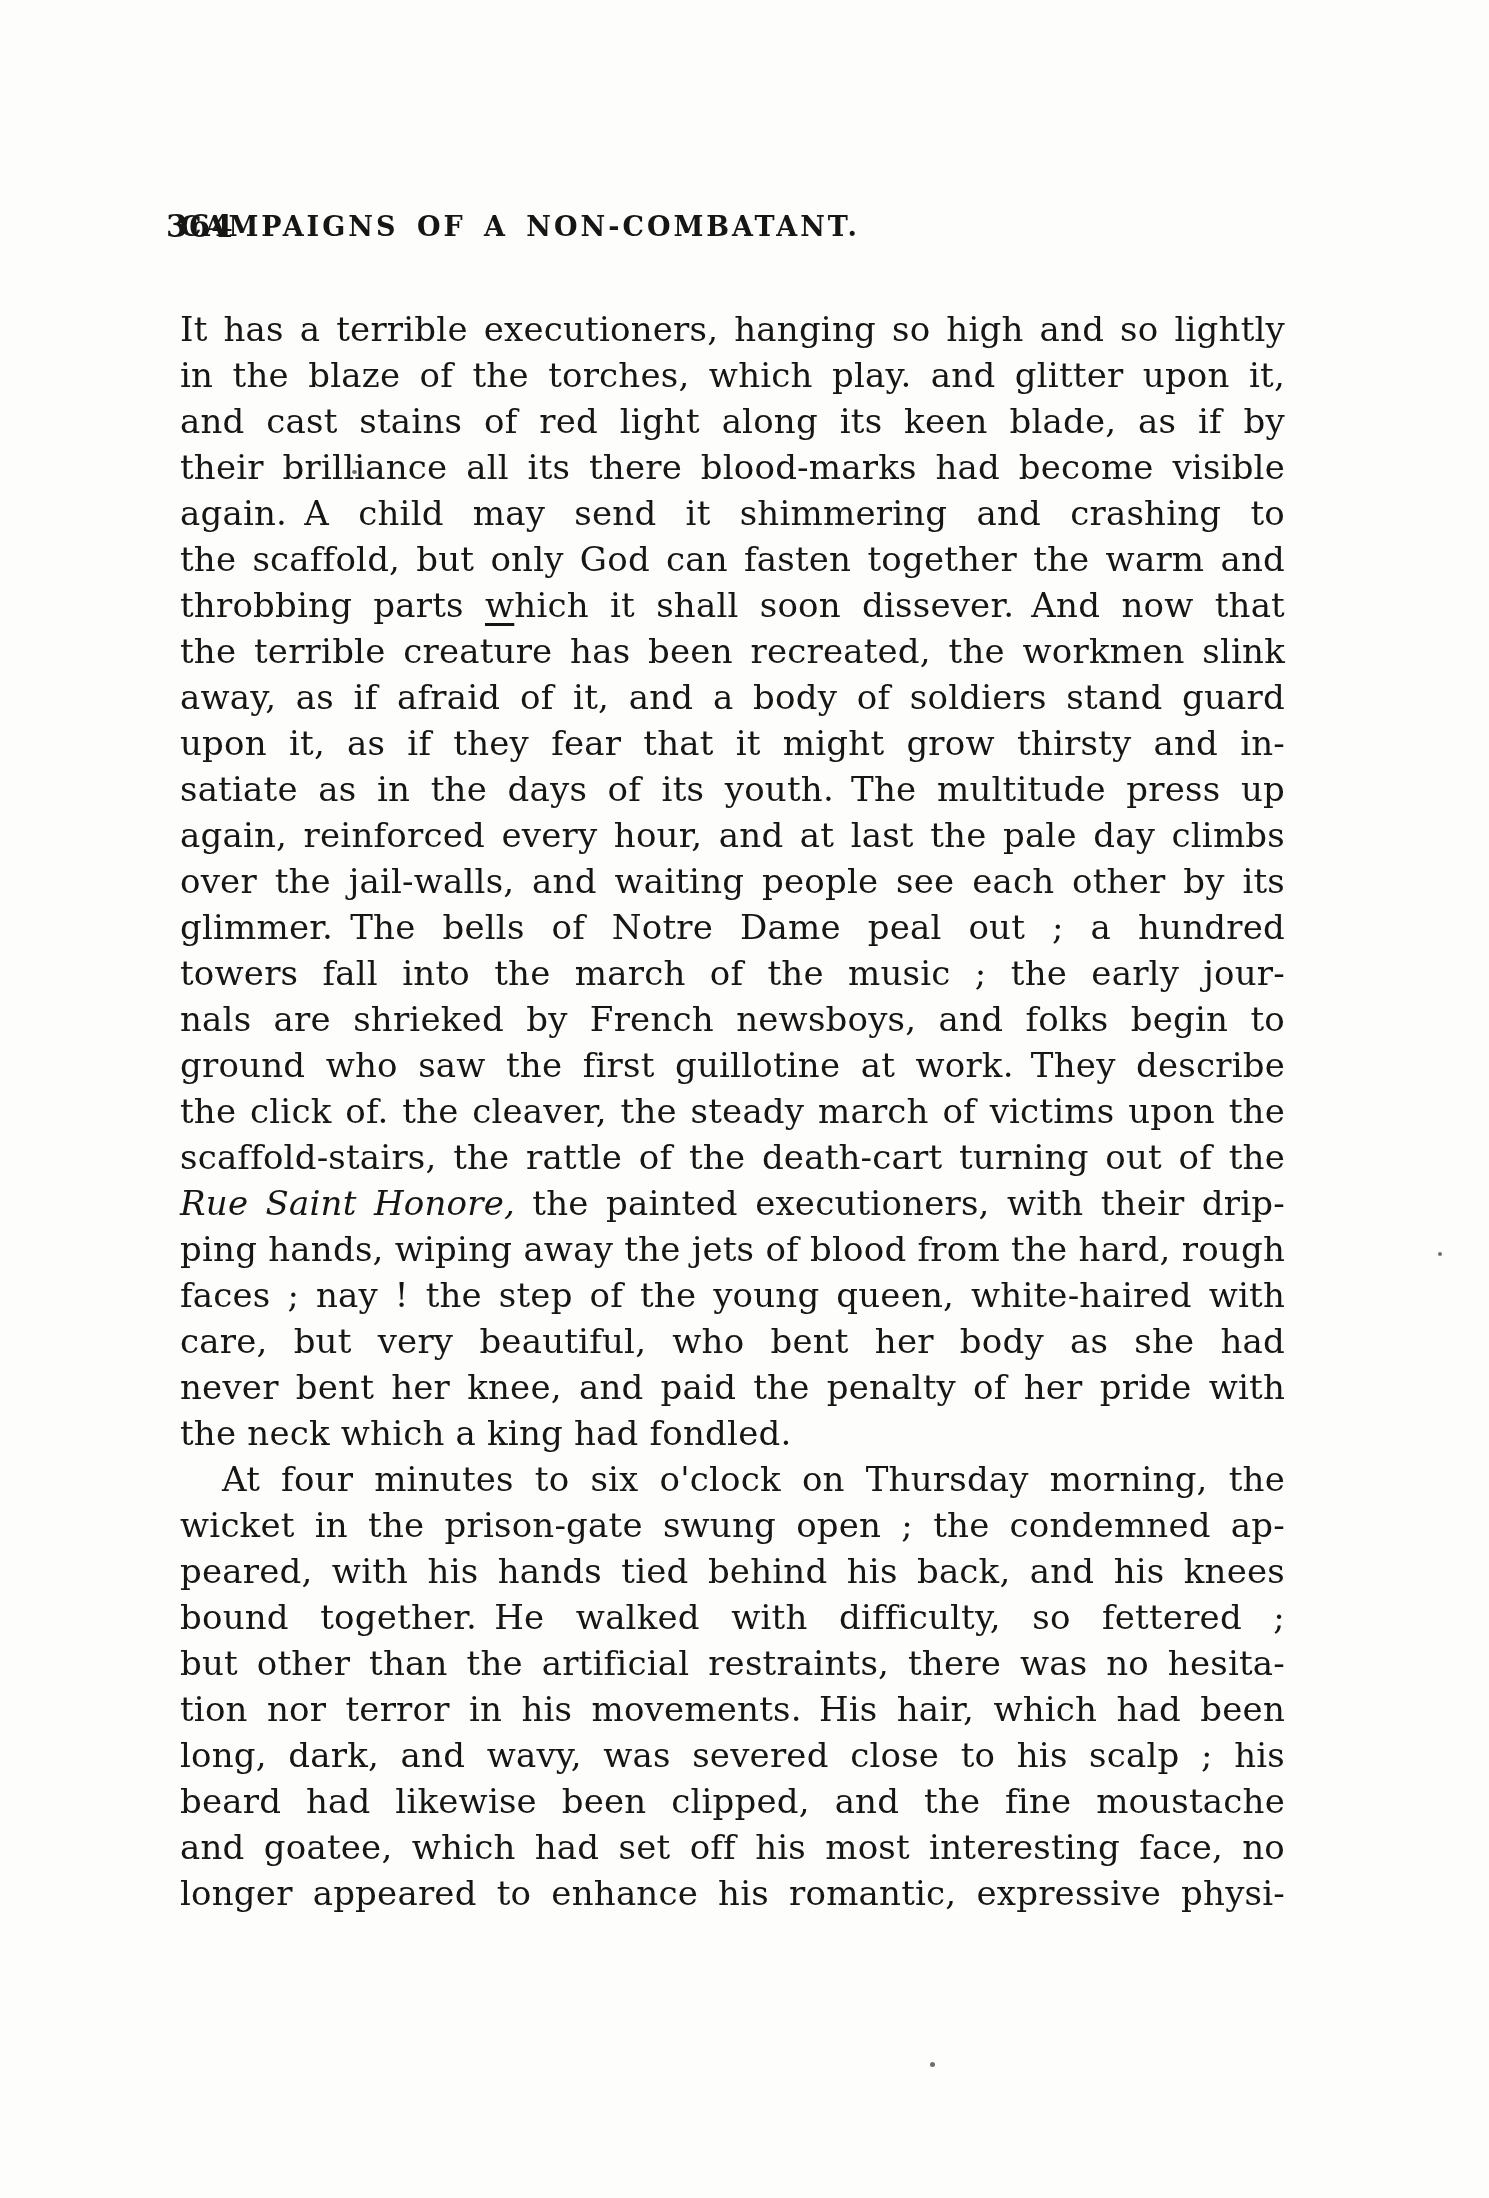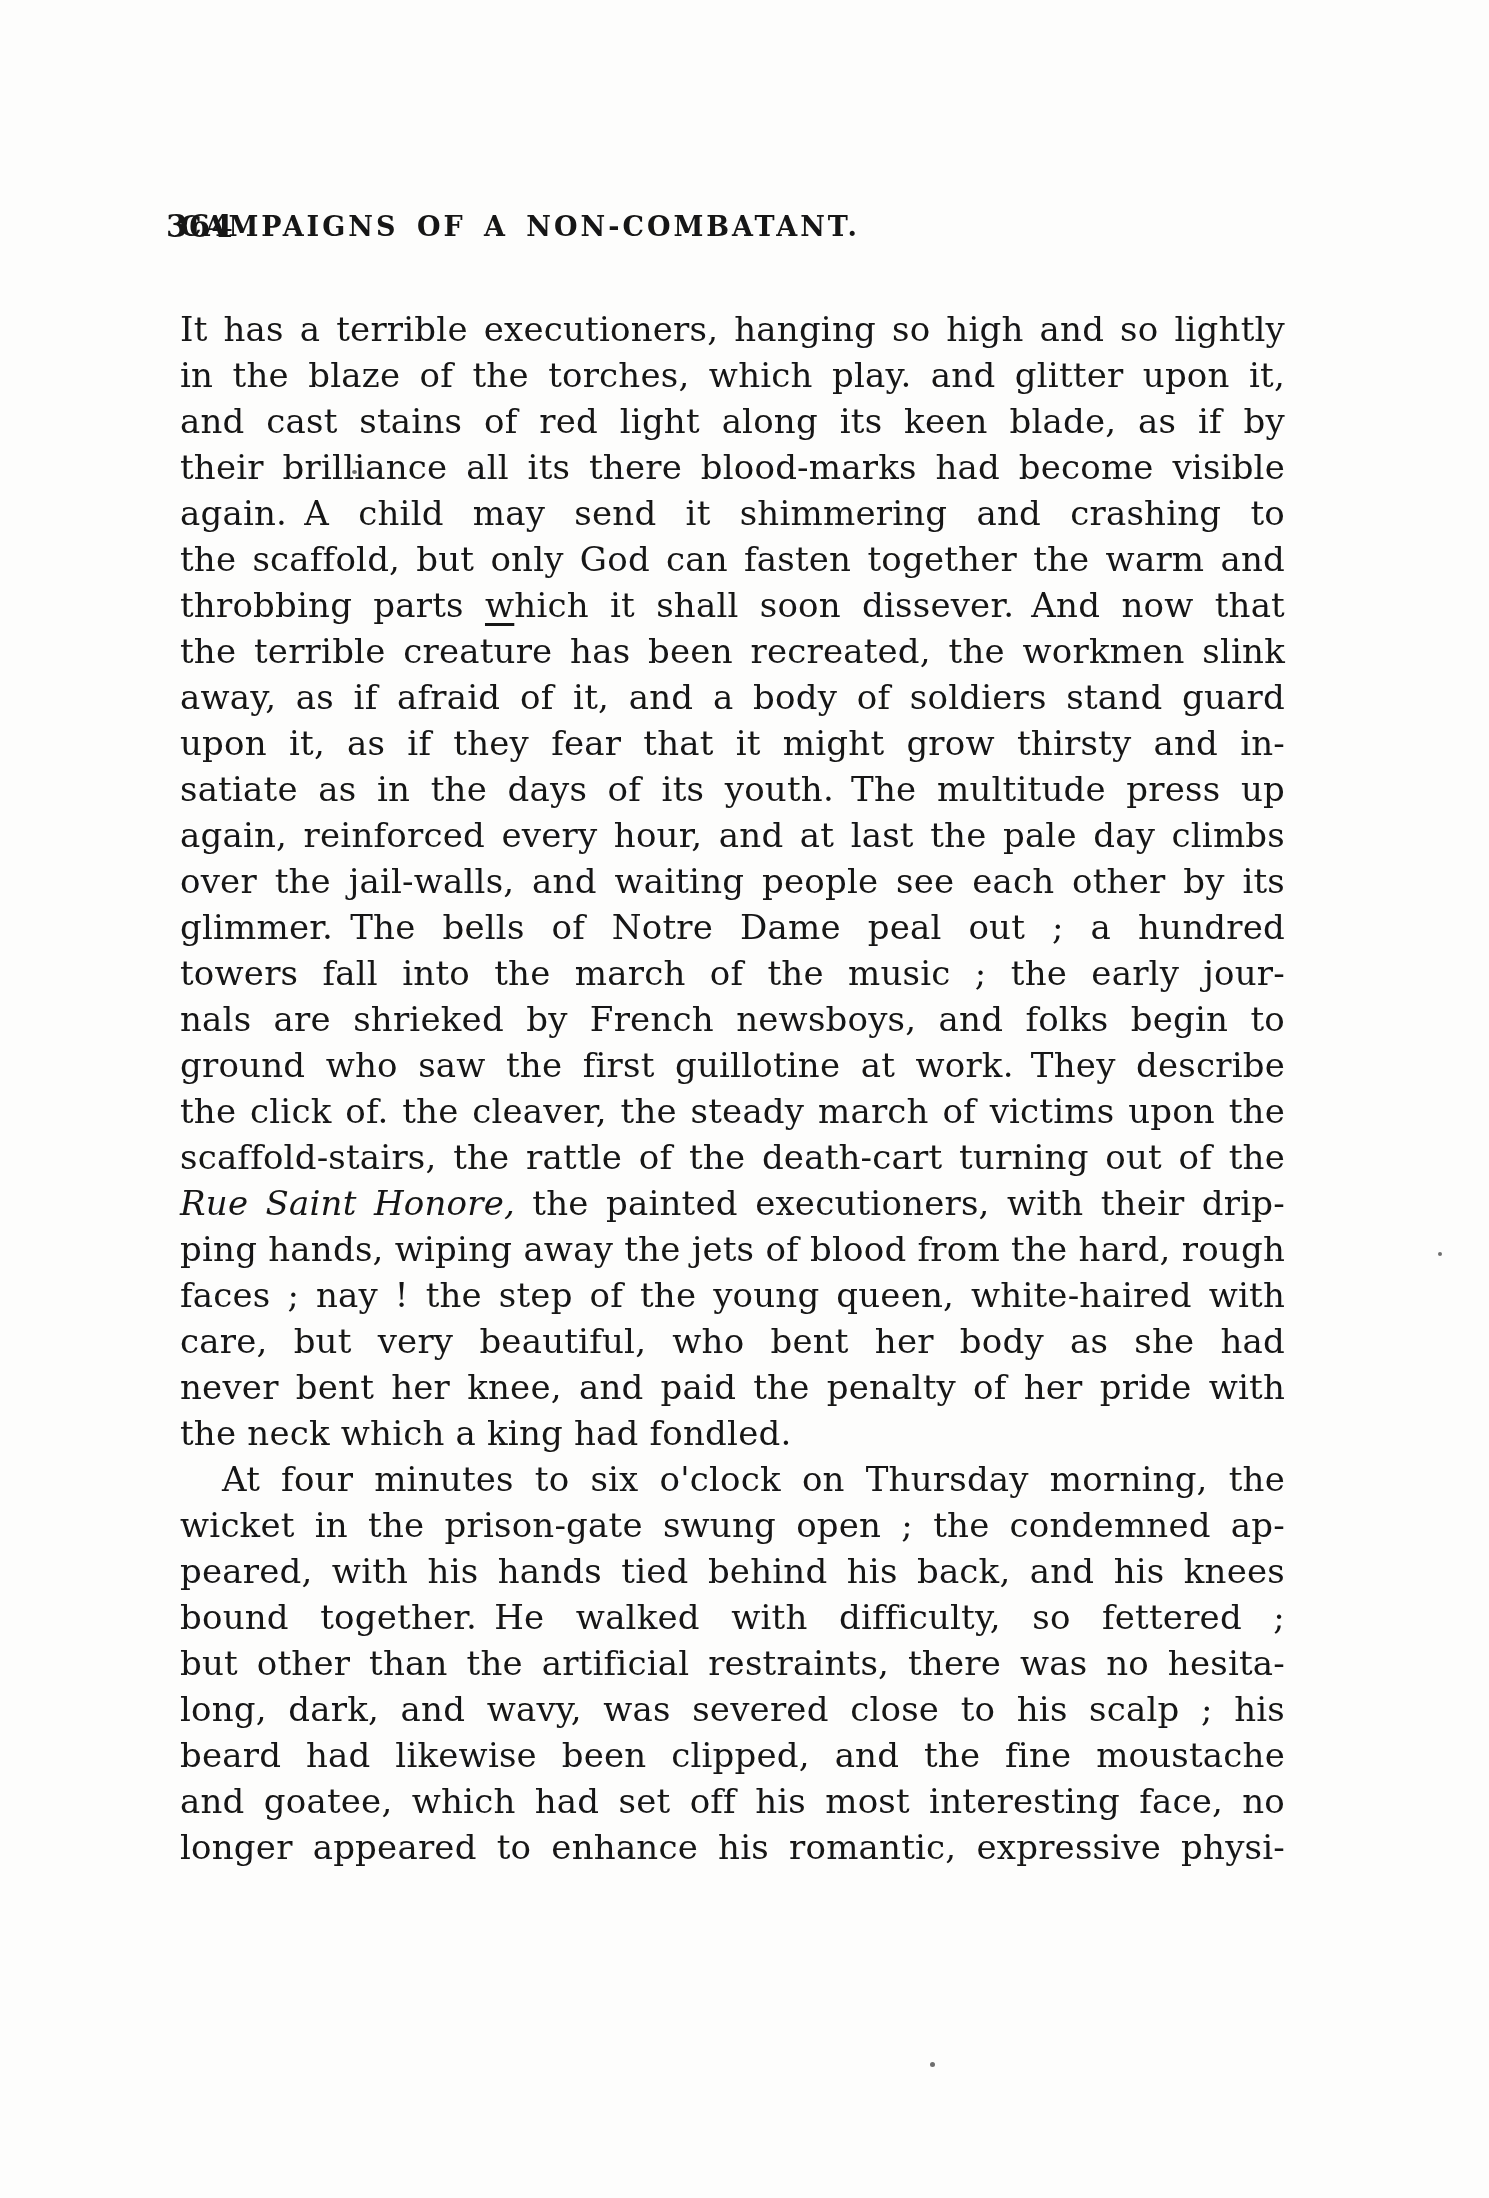--- a/index.html
+++ b/index.html
@@ -111,20 +111,21 @@
         <div class="line">care, but very beautiful, who bent her body as she had</div>
         <div class="line">never bent her knee, and paid the penalty of her pride with</div>
         <div class="line loose">the neck which a king had fondled.</div>
       </div>
       <div class="para">
         <div class="line indent">At four minutes to six o'clock on Thursday morning, the</div>
         <div class="line">wicket in the prison-gate swung open ; the condemned ap-</div>
         <div class="line">peared, with his hands tied behind his back, and his knees</div>
         <div class="line">bound together. He walked with difficulty, so fettered ;</div>
         <div class="line">but other than the artificial restraints, there was no hesita-</div>
+        <div class="line">tion nor terror in his movements. His hair, which had been</div>
         <div class="line">long, dark, and wavy, was severed close to his scalp ; his</div>
         <div class="line">beard had likewise been clipped, and the fine moustache</div>
         <div class="line">and goatee, which had set off his most interesting face, no</div>
         <div class="line">longer appeared to enhance his romantic, expressive physi-</div>
       </div>
     </div>
 
   <div class="speck" style="left:352px; top:470px; width:5px; height:4px;"></div>
   <div class="speck" style="left:1438px; top:1252px; width:4px; height:4px;"></div>
   <div class="speck" style="left:930px; top:2062px; width:5px; height:5px;"></div>

